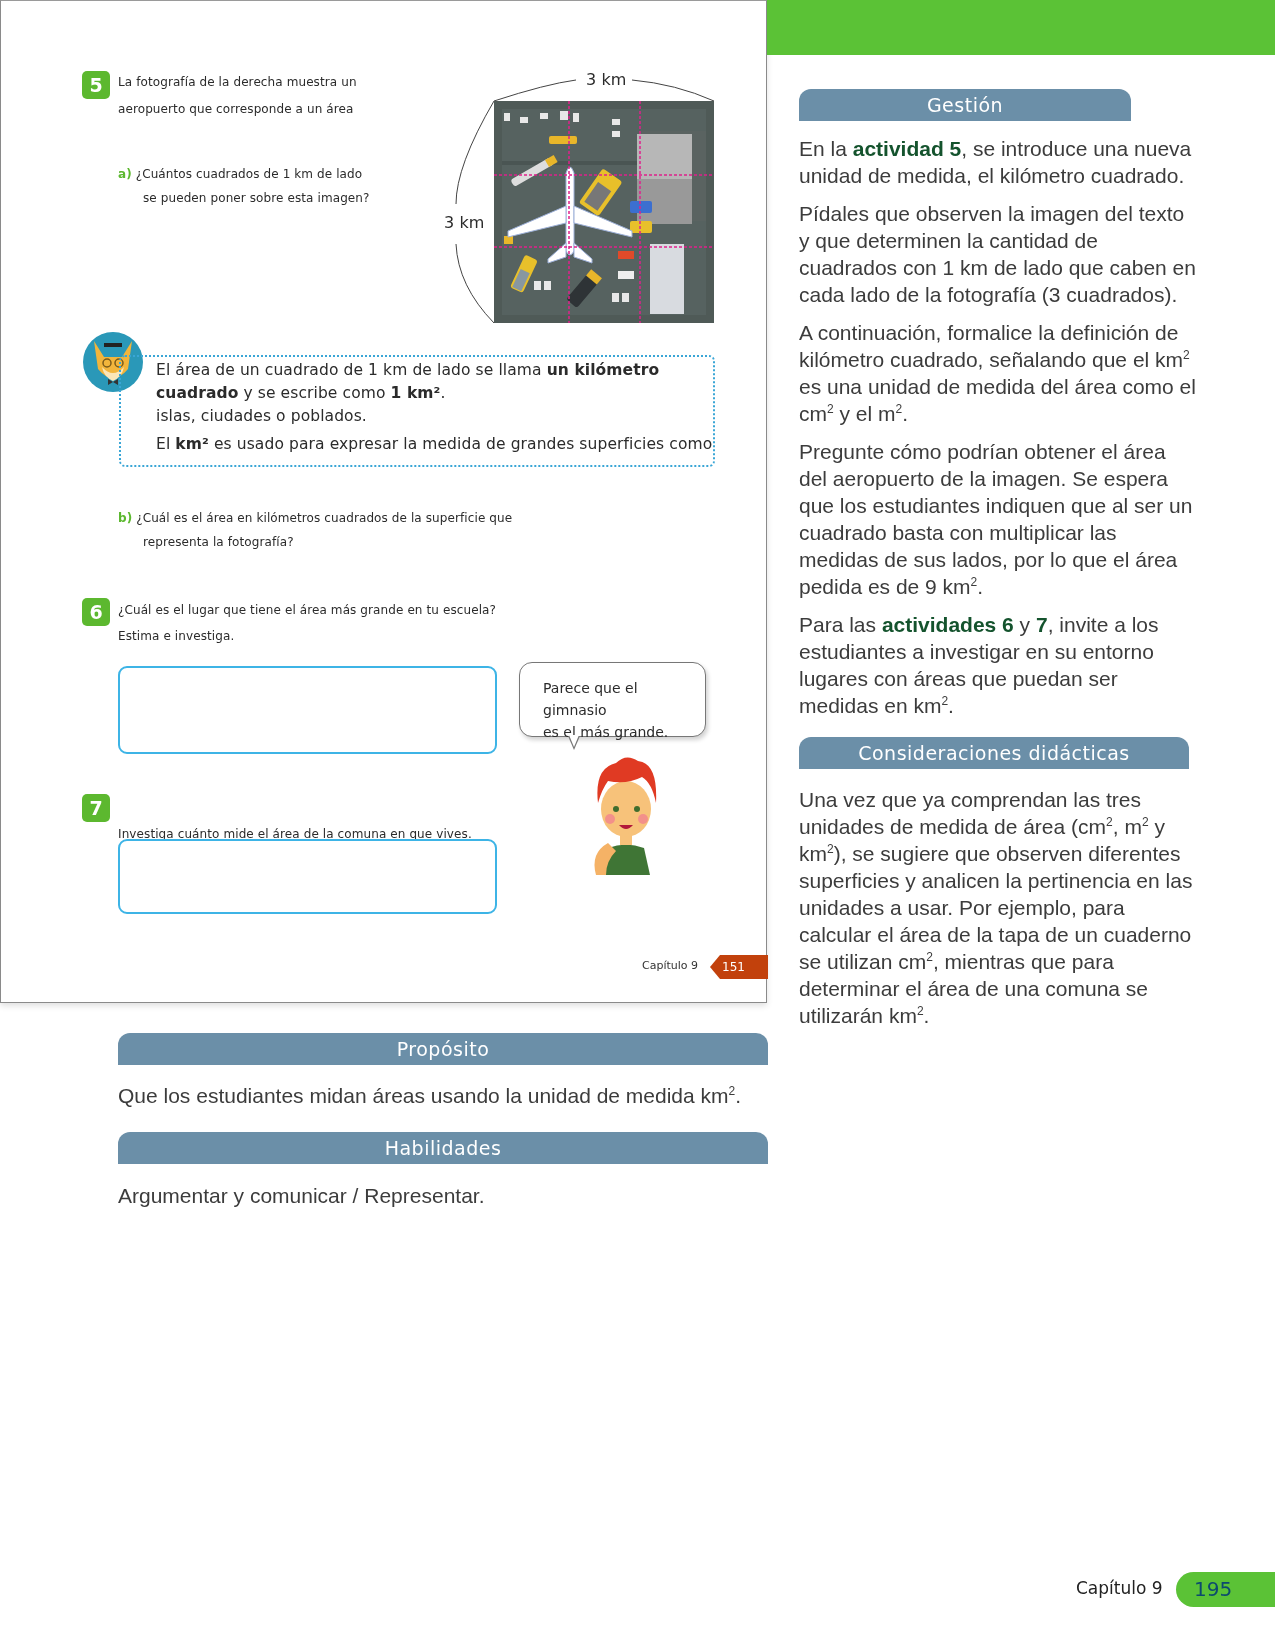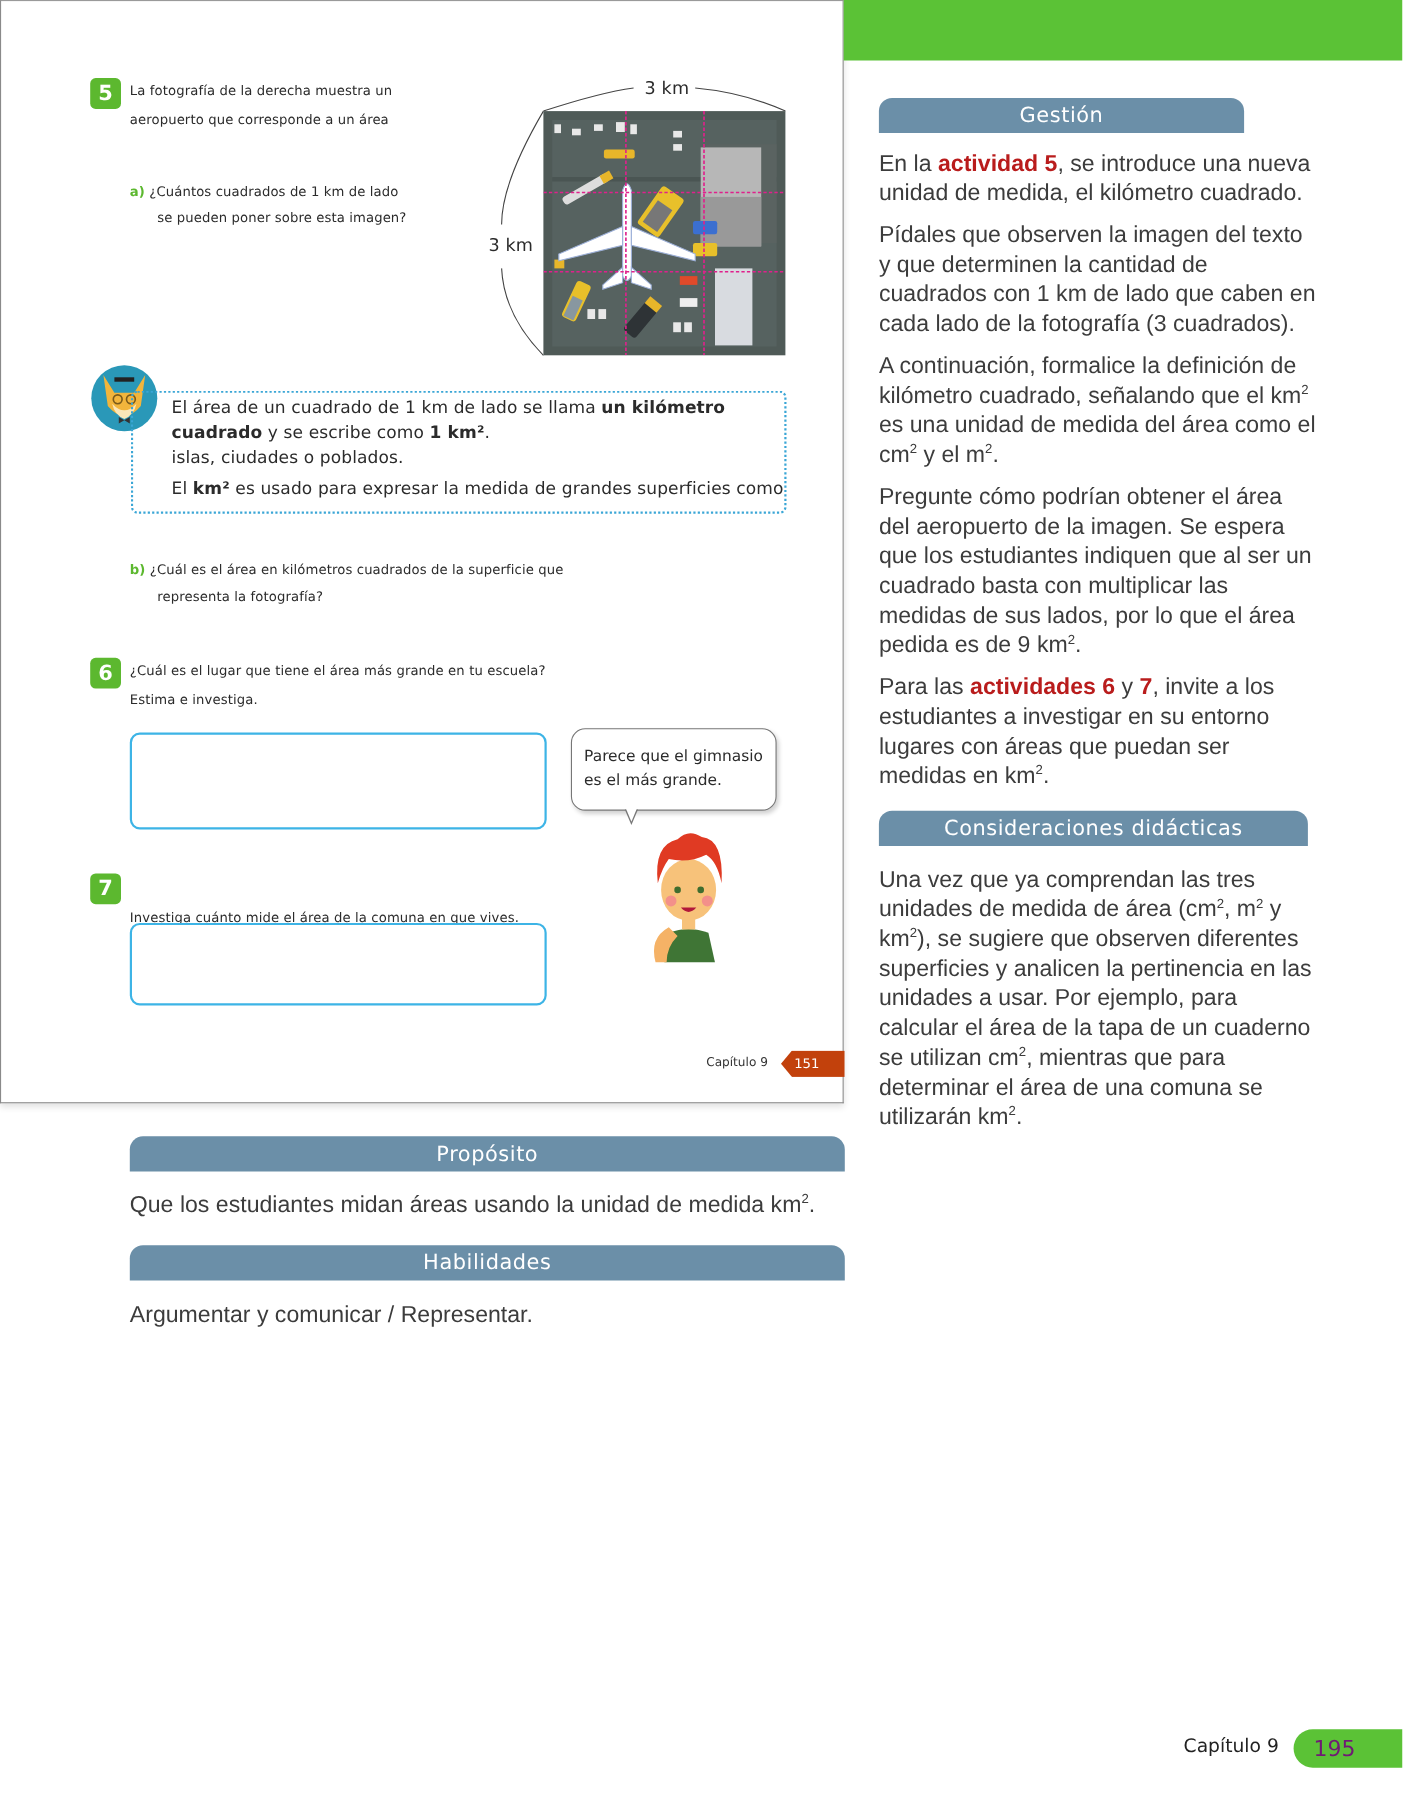--- a/index.html
+++ b/index.html
@@ -23,21 +23,21 @@
   .answer-box {
     position:absolute; border:2px solid #3db4e6; border-radius:9px; background:#fff; box-sizing:border-box;
   }
   .info-box {
     position:absolute; left:118px; top:354px; width:596px; height:112px;
     border:2px dotted #3aa6d6; border-radius:6px; box-sizing:border-box;
   }
   .bubble {
     position:absolute; left:518px; top:661px; width:187px; height:75px; box-sizing:border-box;
     border:1px solid #777; border-radius:13px; background:#fff; box-shadow:2px 3px 4px rgba(0,0,0,0.18);
-    font-family:"DejaVu Sans", sans-serif; font-size:14px; line-height:22px; padding:14px 0 0 11px; color:#2b2b2b;
+    font-family:"DejaVu Sans", sans-serif; font-size:14px; line-height:22px; padding:14px 0 0 23px; color:#2b2b2b;
   }
   .bubble-tail { position:absolute; left:567px; top:735px; width:0; height:0;
     border-left:6px solid transparent; border-right:6px solid transparent; border-top:14px solid #777; }
   .bubble-tail-in { position:absolute; left:568px; top:734px; width:0; height:0;
     border-left:5px solid transparent; border-right:5px solid transparent; border-top:12px solid #fff; }
   .sp-footer-text { position:absolute; left:641px; top:958px; font-family:"DejaVu Sans", sans-serif; font-size:11px; color:#333; }
   .sp-footer-pill {
     position:absolute; left:709px; top:954px; width:58px; height:24px; background:#c2410c; color:#fff;
     font-family:"DejaVu Sans", sans-serif; font-size:12px; line-height:24px; padding-left:12px; box-sizing:border-box;
     clip-path:polygon(10px 0, 100% 0, 100% 100%, 10px 100%, 0 50%);
@@ -45,25 +45,25 @@
   
   .green-bar { position:absolute; left:767px; top:0; width:508px; height:55px; background:#5bc236; }
   .section-header {
     position:absolute; height:32px; background:#6b8fa8; color:#fff; border-radius:12px 12px 0 0;
     text-align:center; font-family:"DejaVu Sans", sans-serif; font-size:19px; line-height:33px; letter-spacing:0.5px;
   }
   .guide-text {
     position:absolute; font-family:"Liberation Sans", sans-serif; font-size:21px; color:#3c3c3c; line-height:27px;
   }
   .guide-text p { margin:0 0 11px 0; }
-  .guide-text b { color:#b91c1c; }
+  .guide-text b { color:#14532d; }
   sup { font-size:12px; line-height:0; }
   .footer-right-text { position:absolute; left:1076px; top:1578px; font-family:"DejaVu Sans", sans-serif; font-size:17px; color:#222; }
   .footer-right-pill {
-    position:absolute; left:1176px; top:1572px; width:99px; height:35px; background:#5bc236; color:#701a75;
+    position:absolute; left:1176px; top:1572px; width:99px; height:35px; background:#5bc236; color:#0c4a6e;
     border-radius:18px 0 0 18px; font-family:"DejaVu Sans", sans-serif; font-size:20px; line-height:35px; padding-left:18px; box-sizing:border-box;
   }
 </style>
 </head>
 <body>
 
 <div class="student-page">
 
   <div class="badge" style="left:81px;top:70px;">5</div>
   <div class="abs sp-text" style="left:117px;top:68px;">

